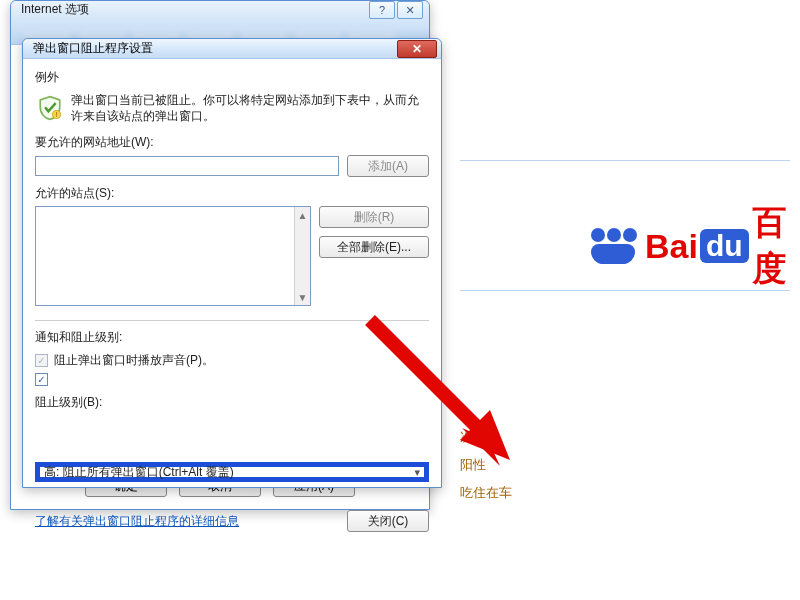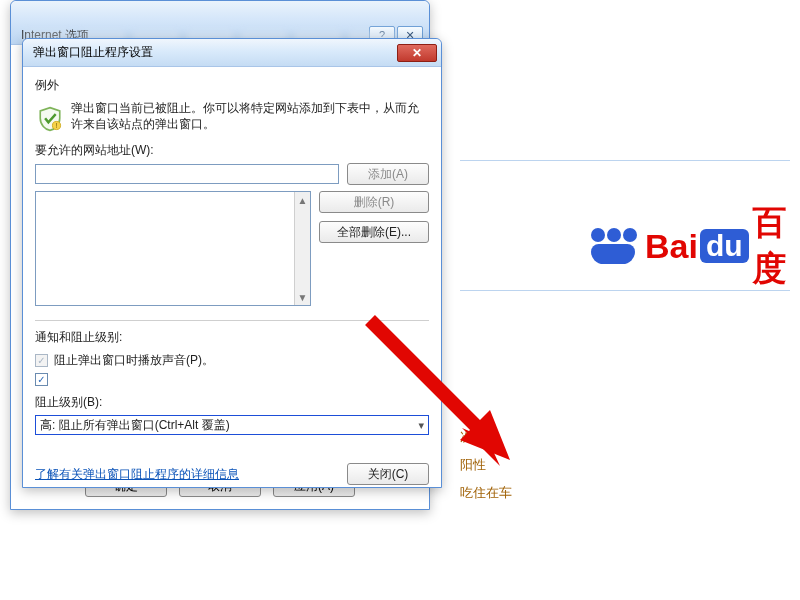--- a/index.html
+++ b/index.html
@@ -22,21 +22,21 @@
 }
 .win-back {
   left: 10px; top: 0;
   width: 420px; height: 510px;
 }
 .titlebar {
   height: 44px;
   background: linear-gradient(to bottom, #eaf3fc 0%, #d6e7fa 40%, #bcd6f2 100%);
   border-bottom: 1px solid #a9c5e8;
   border-radius: 6px 6px 0 0;
-  display: flex; align-items: flex-end;
+  display: flex; align-items: flex-start;
   padding: 0 6px 0 10px;
   color: #1a1a1a;
 }
 .titlebar .title { flex: 1; font-size: 12px; }
 .tb-btn {
   width: 26px; height: 18px;
   margin-left: 2px;
   border: 1px solid #6fa0d6; border-radius: 2px;
   background: linear-gradient(#f6fbff,#d9ebfb);
   display: flex; align-items: center; justify-content: center;
@@ -63,21 +63,21 @@
   bottom: 12px; left: 0; right: 0;
   display: flex; justify-content: center; gap: 12px;
 }
 
 
 .win-front {
   left: 22px; top: 38px;
   width: 420px; height: 450px;
 }
 .front-title {
-  height: 28px;
+  height: 20px;
   background: linear-gradient(to bottom, #f0f6fd 0%, #d9eafb 45%, #c5dcf4 100%);
   border-bottom: 1px solid #a9c5e8;
   border-radius: 6px 6px 0 0;
   display: flex; align-items: center;
   padding: 0 4px 0 10px;
 }
 .front-title .title { flex: 1; }
 .close-x {
   width: 40px; height: 18px;
   background: linear-gradient(#e06a5e,#c13a2e);
@@ -87,21 +87,21 @@
   font-size: 12px;
 }
 .dlg-body {
   padding: 8px 12px 2px 12px;
   height: calc(100% - 28px);
   display: flex; flex-direction: column;
   color: #222;
 }
 .section-label { margin: 2px 0 4px 0; }
 .explain {
-  display: flex; align-items: flex-end; gap: 8px;
+  display: flex; align-items: center; gap: 8px;
   margin: 2px 0 8px 2px;
   font-size: 12px;
   line-height: 1.35;
 }
 .shield {
   width: 26px; height: 26px; flex: 0 0 26px;
 }
 .row { display: flex; align-items: center; gap: 8px; margin-bottom: 6px; }
 .txt-input {
   flex: 1; height: 20px;
@@ -134,23 +134,24 @@
 .side-col { display: flex; flex-direction: column; gap: 8px; width: 110px; }
 .group-line { border: none; border-top: 1px solid #cfcfcf; margin: 8px 0 6px 0; }
 .cb-row { display: flex; align-items: center; gap: 6px; margin: 2px 0; }
 .cb {
   width: 13px; height: 13px; border: 1px solid #6a8bb0;
   background: #fff; display:flex;align-items:center;justify-content:center;
   font-size: 10px; color: #2e6bb8;
 }
 .cb.disabled { border-color:#aab7c6; color:#aab7c6; background:#f3f3f3;}
 .dropdown {
-  height: 20px; border: 1px solid #1d4ed8; background:#fff;
+  height: 20px; border: 5px solid #1d4ed8; background:#fff;
   display:flex; align-items:center; padding: 0 4px;
   justify-content: space-between;
+  margin-top: 47px;
 }
 .dropdown .chev { font-size:11px; color:#555; }
 .link { color:#0b53b8; text-decoration: underline; cursor: pointer; }
 .footer-row { display:flex; align-items:center; justify-content:space-between; margin-top:28px;}
 
 
 .baidu {
   position:absolute; left:591px; top:200px;
   display:flex; align-items:center; gap:2px;
 }
@@ -236,20 +237,21 @@
       </svg>
       <div>弹出窗口当前已被阻止。你可以将特定网站添加到下表中，从而允许来自该站点的弹出窗口。</div>
     </div>
 
     <div class="section-label">要允许的网站地址(W):</div>
     <div class="row">
       <input class="txt-input" value="" style="">
       <div class="std-btn disabled">添加(A)</div>
     </div>
 
+    <div class="section-label">允许的站点(S):</div>
     <div class="row" style="align-items:stretch; flex:1;">
       <div class="listbox">
         <div class="scroll">
           <div class="arr">▲</div>
           <div class="arr">▼</div>
         </div>
       </div>
       <div class="side-col">
         <div class="std-btn disabled">删除(R)</div>
         <div class="std-btn">全部删除(E)...</div>

